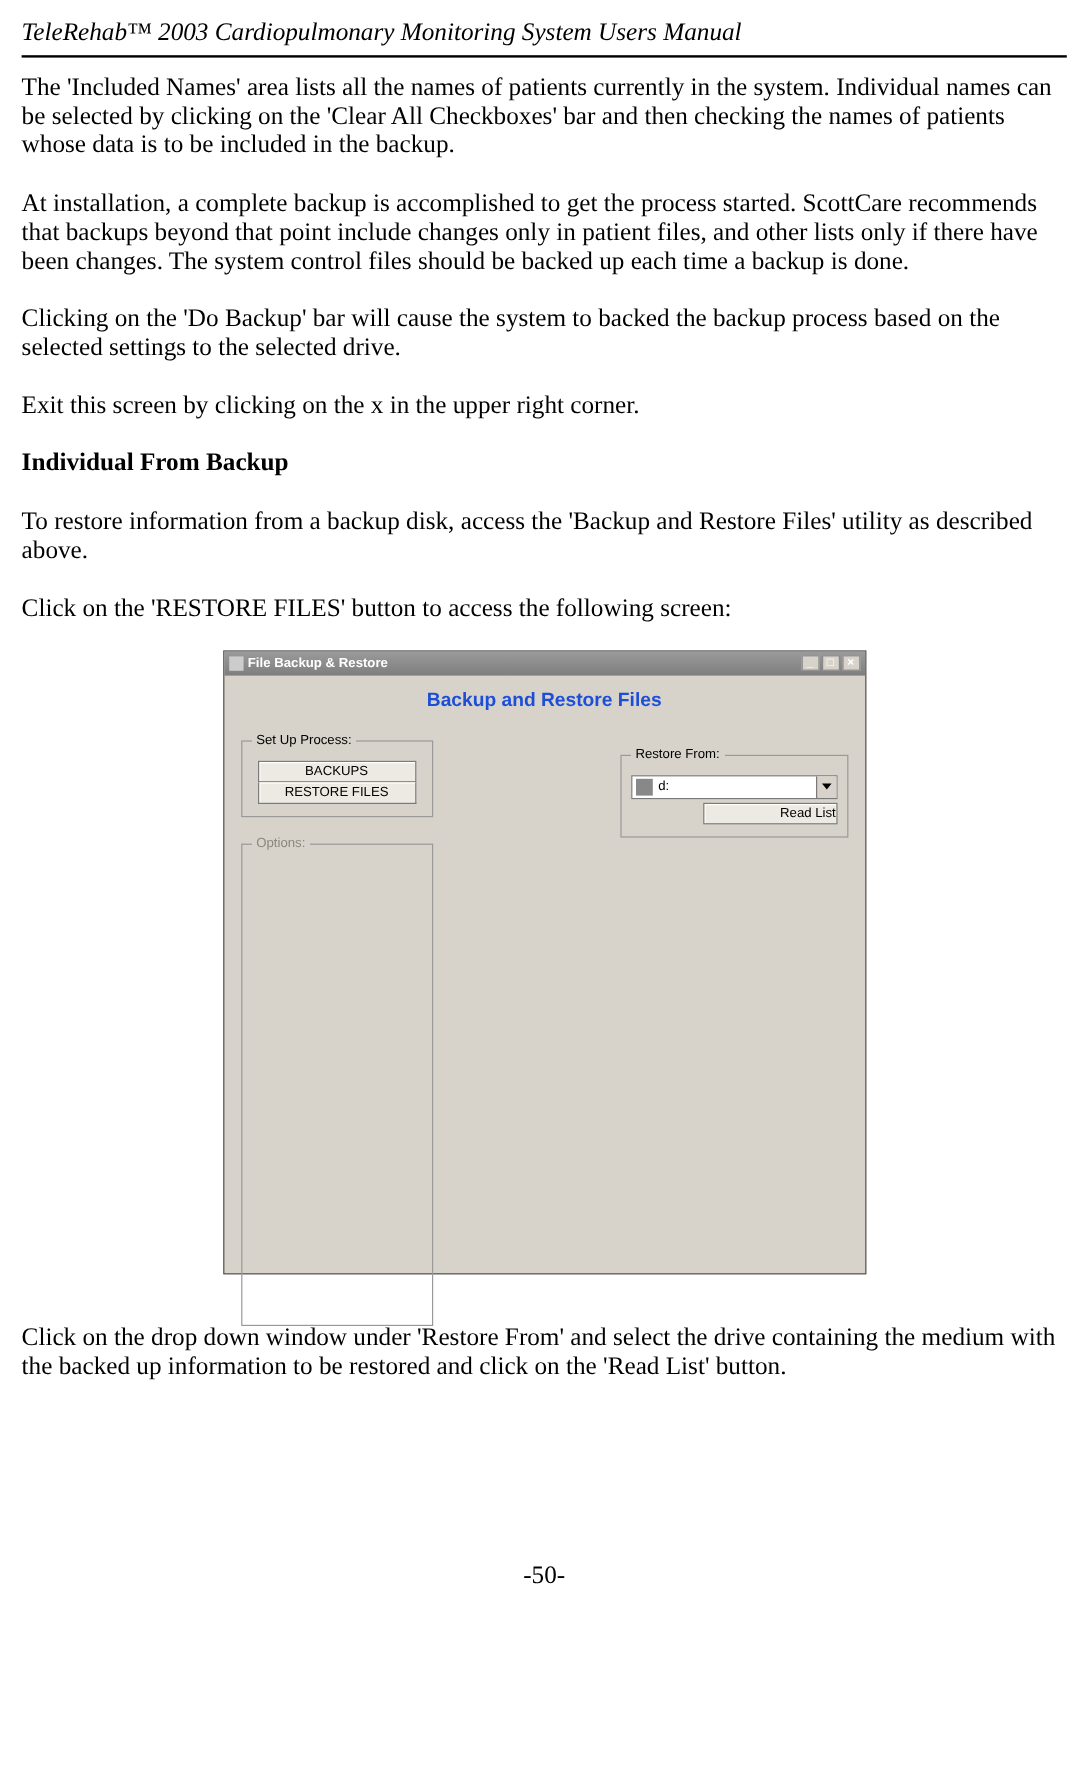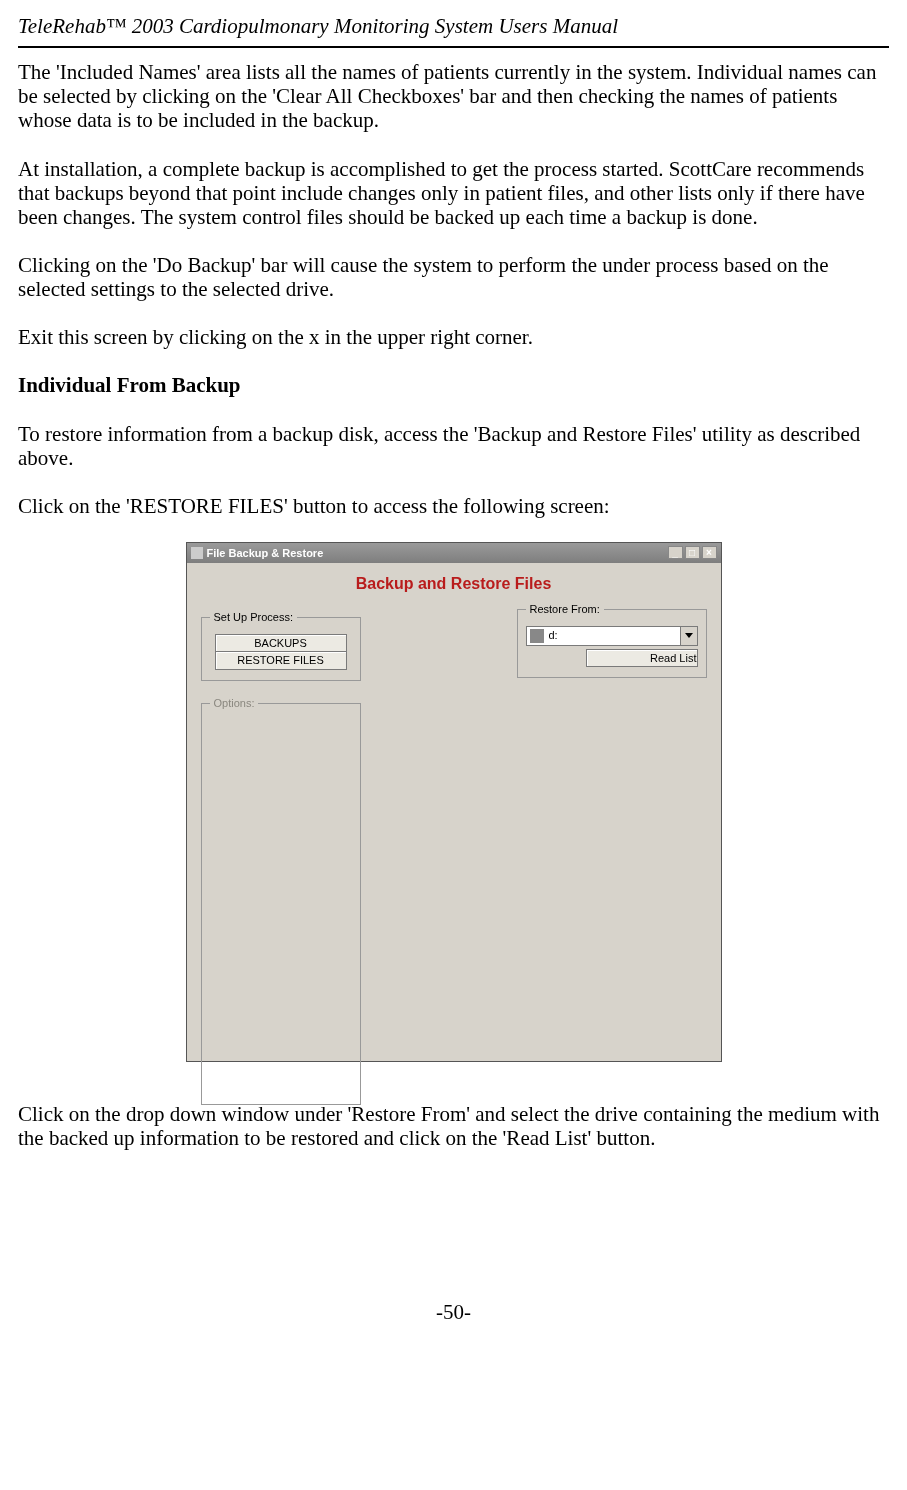--- a/index.html
+++ b/index.html
@@ -62,21 +62,21 @@
   }
   .win-body {
     padding: 6px 8px 12px 8px;
     position: relative;
     min-height: 480px;
   }
   .big-title {
     text-align: center;
     font-size: 16px;
     font-weight: bold;
-    color: #b91c1c;
+    color: #1d4ed8;
     margin: 6px 0 10px 0;
     font-family: Arial, sans-serif;
   }
   fieldset { border: 1px solid #999; margin:0; padding:10px 8px; }
   legend { font-size: 11px; padding: 0 4px; }
 
   .left-col {
     position: absolute;
     left: 14px;
     top: 48px;
@@ -95,21 +95,21 @@
     box-shadow: inset 1px 1px 0 #fff;
   }
   .btn + .btn { border-top: none; }
   .options-box {
     margin-top: 16px;
     height: 386px;
   }
   .right-col {
     position: absolute;
     right: 14px;
-    top: 40px;
+    top: 60px;
     width: 190px;
   }
   .combo {
     background: #fff;
     border: 1px solid #7a7a7a;
     height: 18px;
     display: flex;
     align-items: center;
     font-size: 11px;
   }
@@ -160,21 +160,21 @@
 </style>
 </head>
 <body>
 
 <div class="header-line">
   <span>TeleRehab™ 2003 Cardiopulmonary Monitoring System Users Manual</span>
 </div>
 
 <p>The 'Included Names' area lists all the names of patients currently in the system. Individual names can be selected by clicking on the 'Clear All Checkboxes' bar and then checking the names of patients whose data is to be included in the backup.</p>
 <p>At installation, a complete backup is accomplished to get the process started. ScottCare recommends that backups beyond that point include changes only in patient files, and other lists only if there have been changes. The system control files should be backed up each time a backup is done.</p>
-<p>Clicking on the 'Do Backup' bar will cause the system to perform the under process based on the selected settings to the selected drive.</p>
+<p>Clicking on the 'Do Backup' bar will cause the system to backed the backup process based on the selected settings to the selected drive.</p>
 <p>Exit this screen by clicking on the x in the upper right corner.</p>
 
 <p class="section-head">Individual From Backup</p>
 
 <p>To restore information from a backup disk, access the 'Backup and Restore Files' utility as described above.</p>
 <p>Click on the 'RESTORE FILES' button to access the following screen:</p>
 
 <div class="shot-wrap">
   <div class="win">
     <div class="titlebar">

